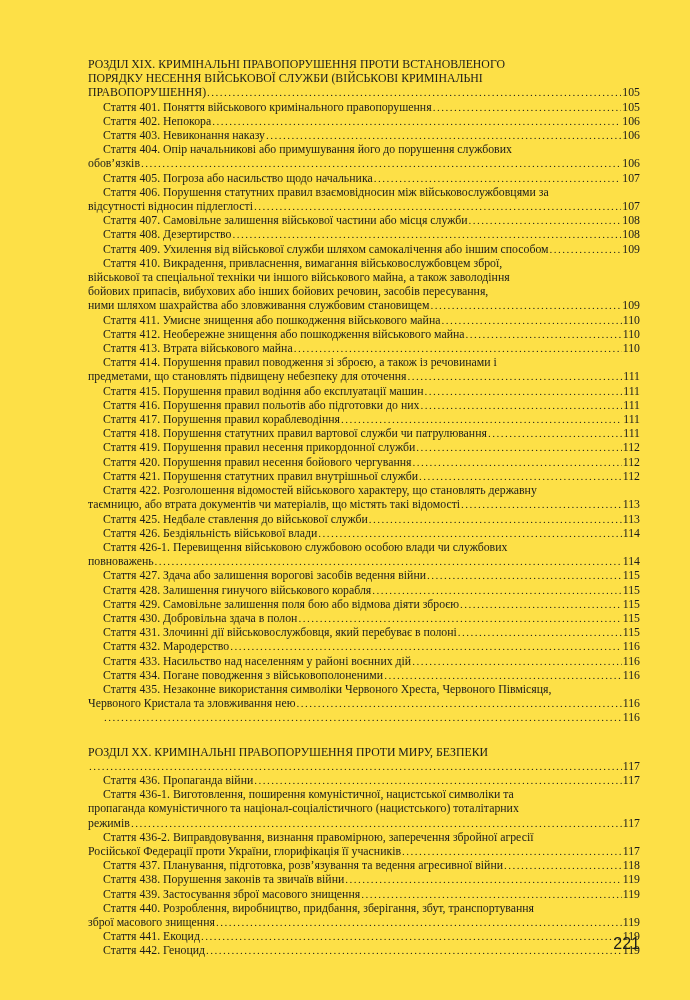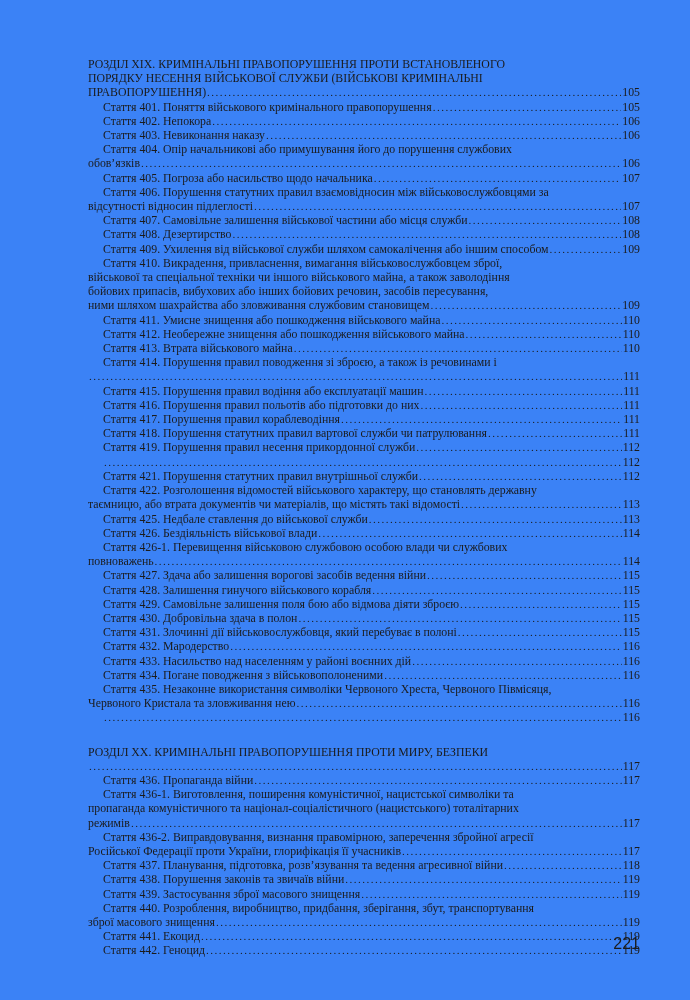--- a/index.html
+++ b/index.html
@@ -4,21 +4,21 @@
 <style>
   html, body {
     margin: 0;
     padding: 0;
     background: #ffffff;
   }
   .page {
     position: relative;
     width: 690px;
     height: 1000px;
-    background: #3b82f6;
+    background: #fde047;
     overflow: hidden;
     font-family: "Liberation Serif", "DejaVu Serif", serif;
     color: #1b1b1b;
   }
   .toc {
     position: absolute;
     left: 88px;
     top: 57px;
     width: 552px;
     font-size: 11.8px;
@@ -174,20 +174,21 @@
         <div class="toc-block">
           <div class="line last ind">
             <span class="txt">Стаття 413. Втрата військового майна</span>
             <span class="dots"></span>
             <span class="pg">110</span>
           </div>
         </div>
         <div class="toc-block">
           <div class="line ind">Стаття 414. Порушення правил поводження зі зброєю, а також із речовинами і</div>
           <div class="line last">
+            <span class="txt">предметами, що становлять підвищену небезпеку для оточення</span>
             <span class="dots"></span>
             <span class="pg">111</span>
           </div>
         </div>
         <div class="toc-block">
           <div class="line last ind">
             <span class="txt">Стаття 415. Порушення правил водіння або експлуатації машин</span>
             <span class="dots"></span>
             <span class="pg">111</span>
           </div>
@@ -215,20 +216,21 @@
         </div>
         <div class="toc-block">
           <div class="line last ind">
             <span class="txt">Стаття 419. Порушення правил несення прикордонної служби</span>
             <span class="dots"></span>
             <span class="pg">112</span>
           </div>
         </div>
         <div class="toc-block">
           <div class="line last ind">
+            <span class="txt">Стаття 420. Порушення правил несення бойового чергування</span>
             <span class="dots"></span>
             <span class="pg">112</span>
           </div>
         </div>
         <div class="toc-block">
           <div class="line last ind">
             <span class="txt">Стаття 421. Порушення статутних правил внутрішньої служби</span>
             <span class="dots"></span>
             <span class="pg">112</span>
           </div>

